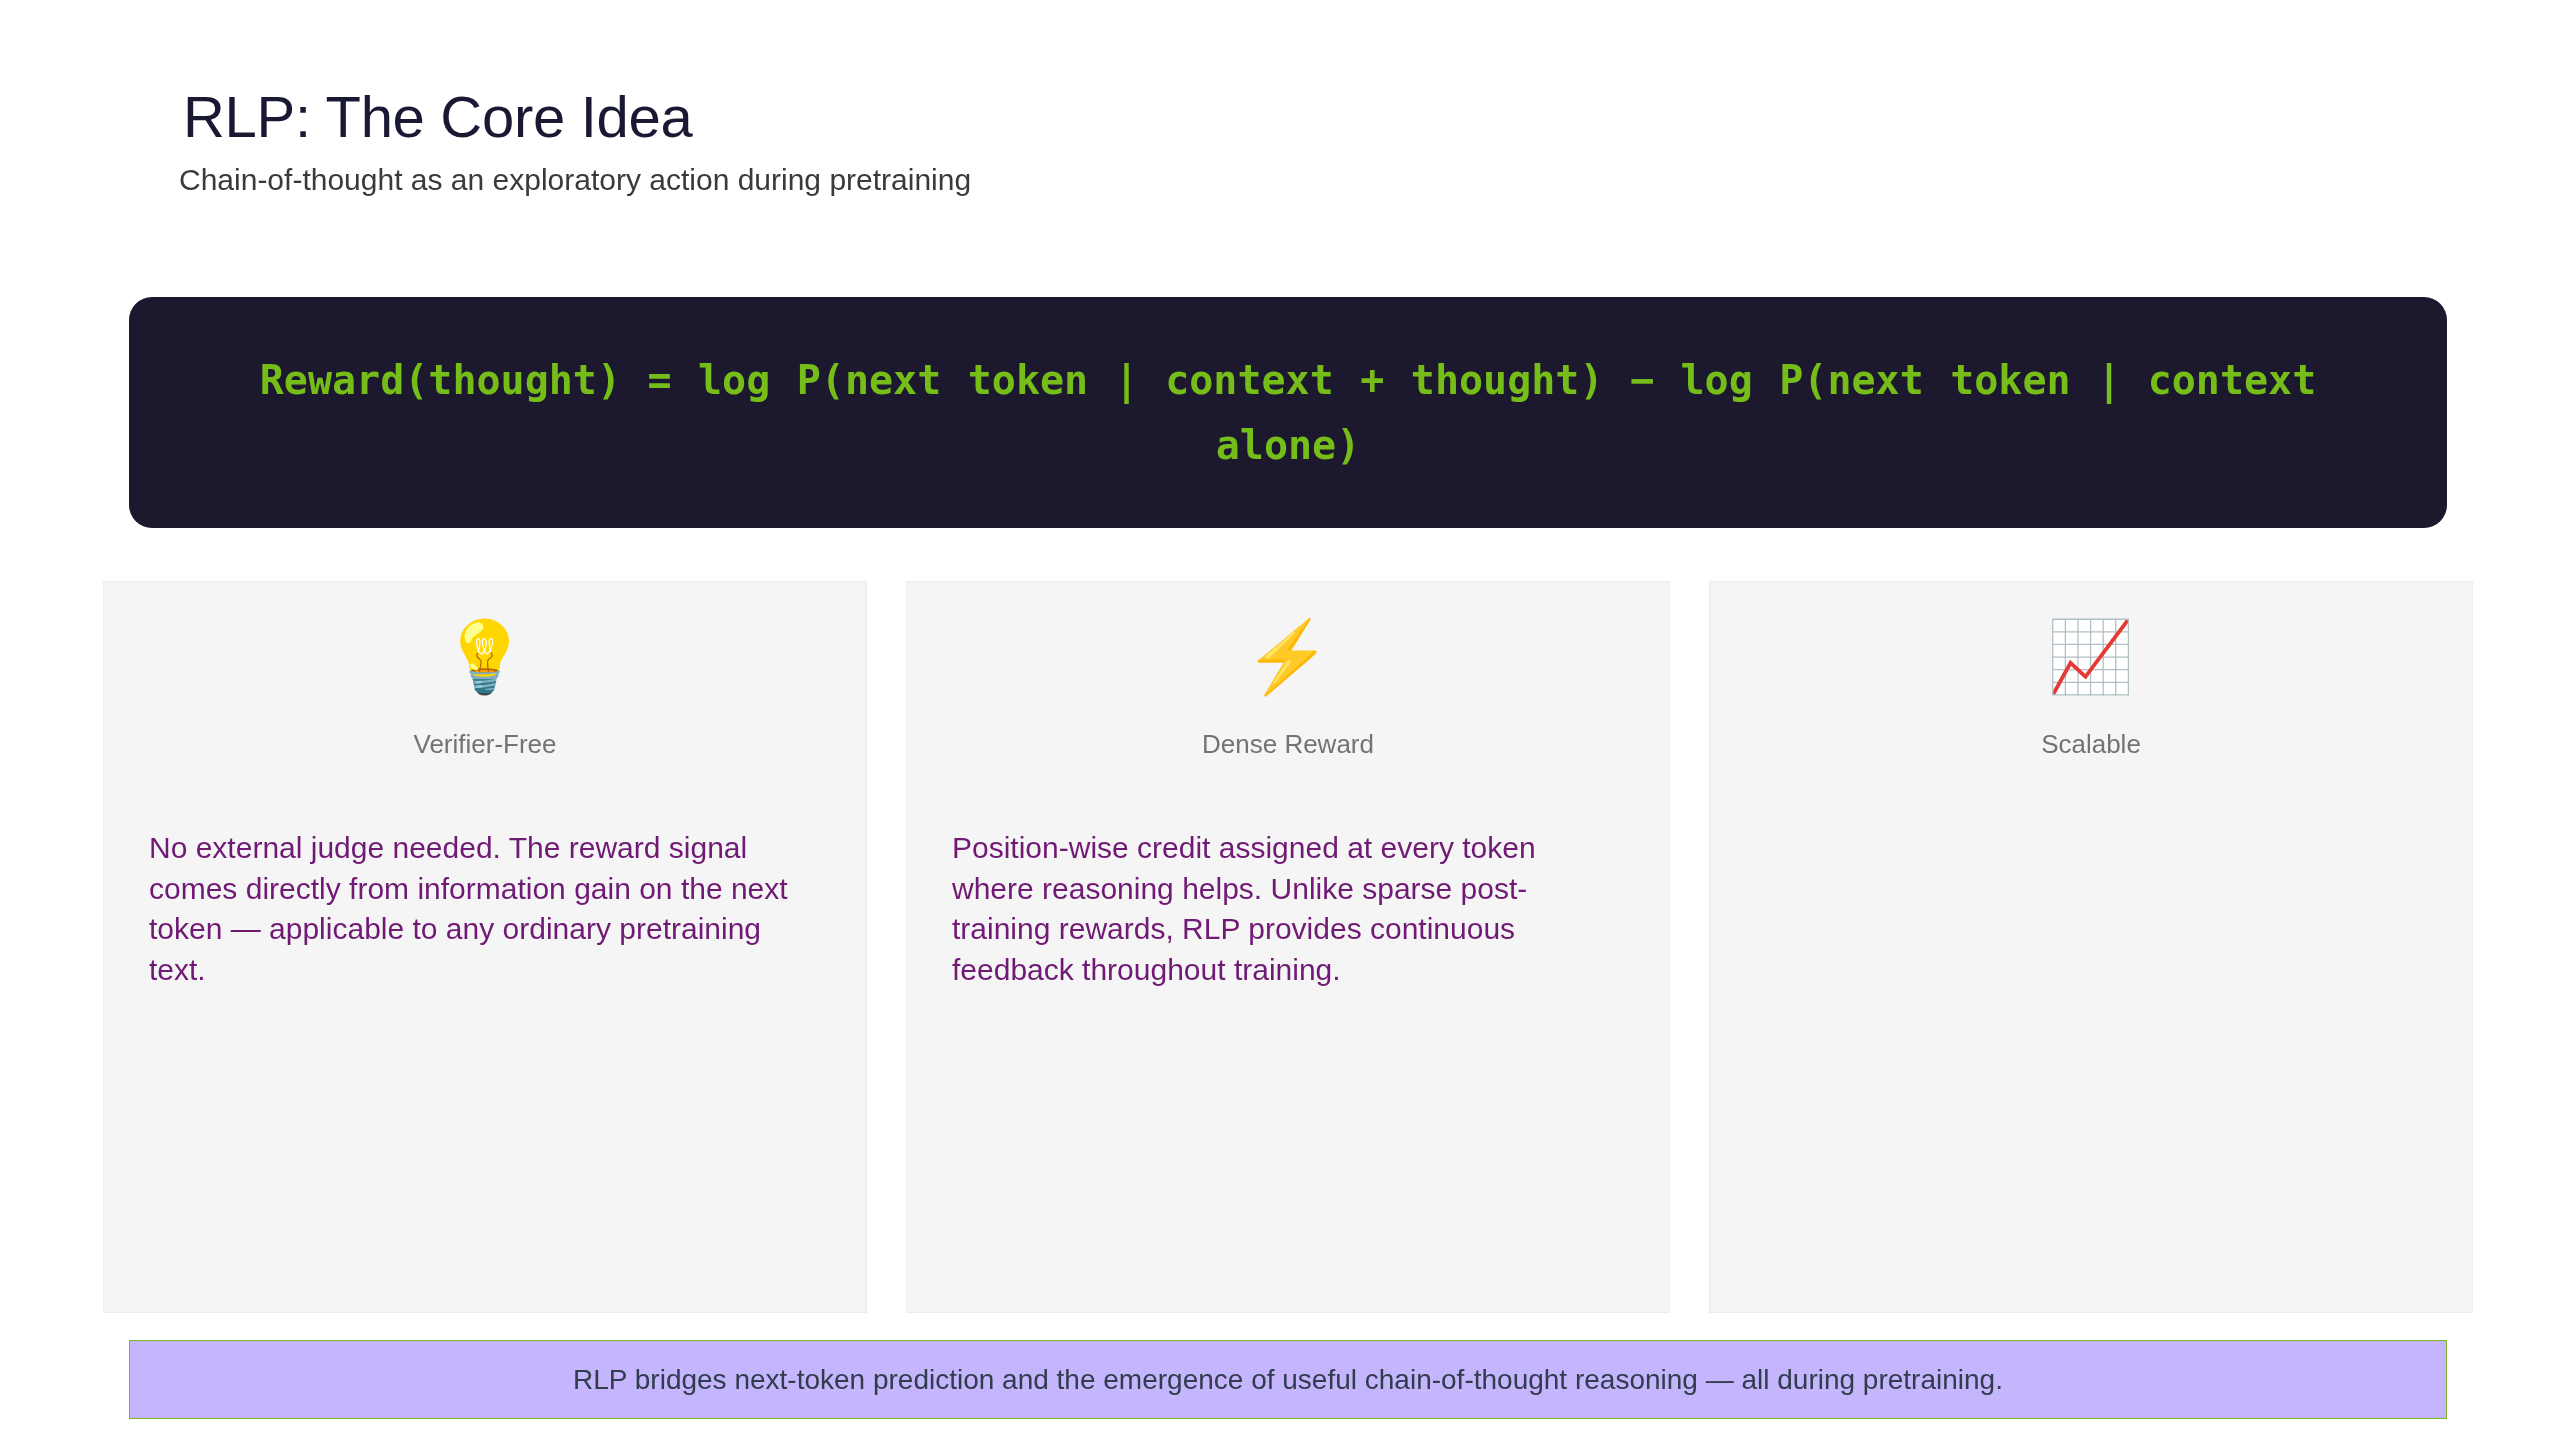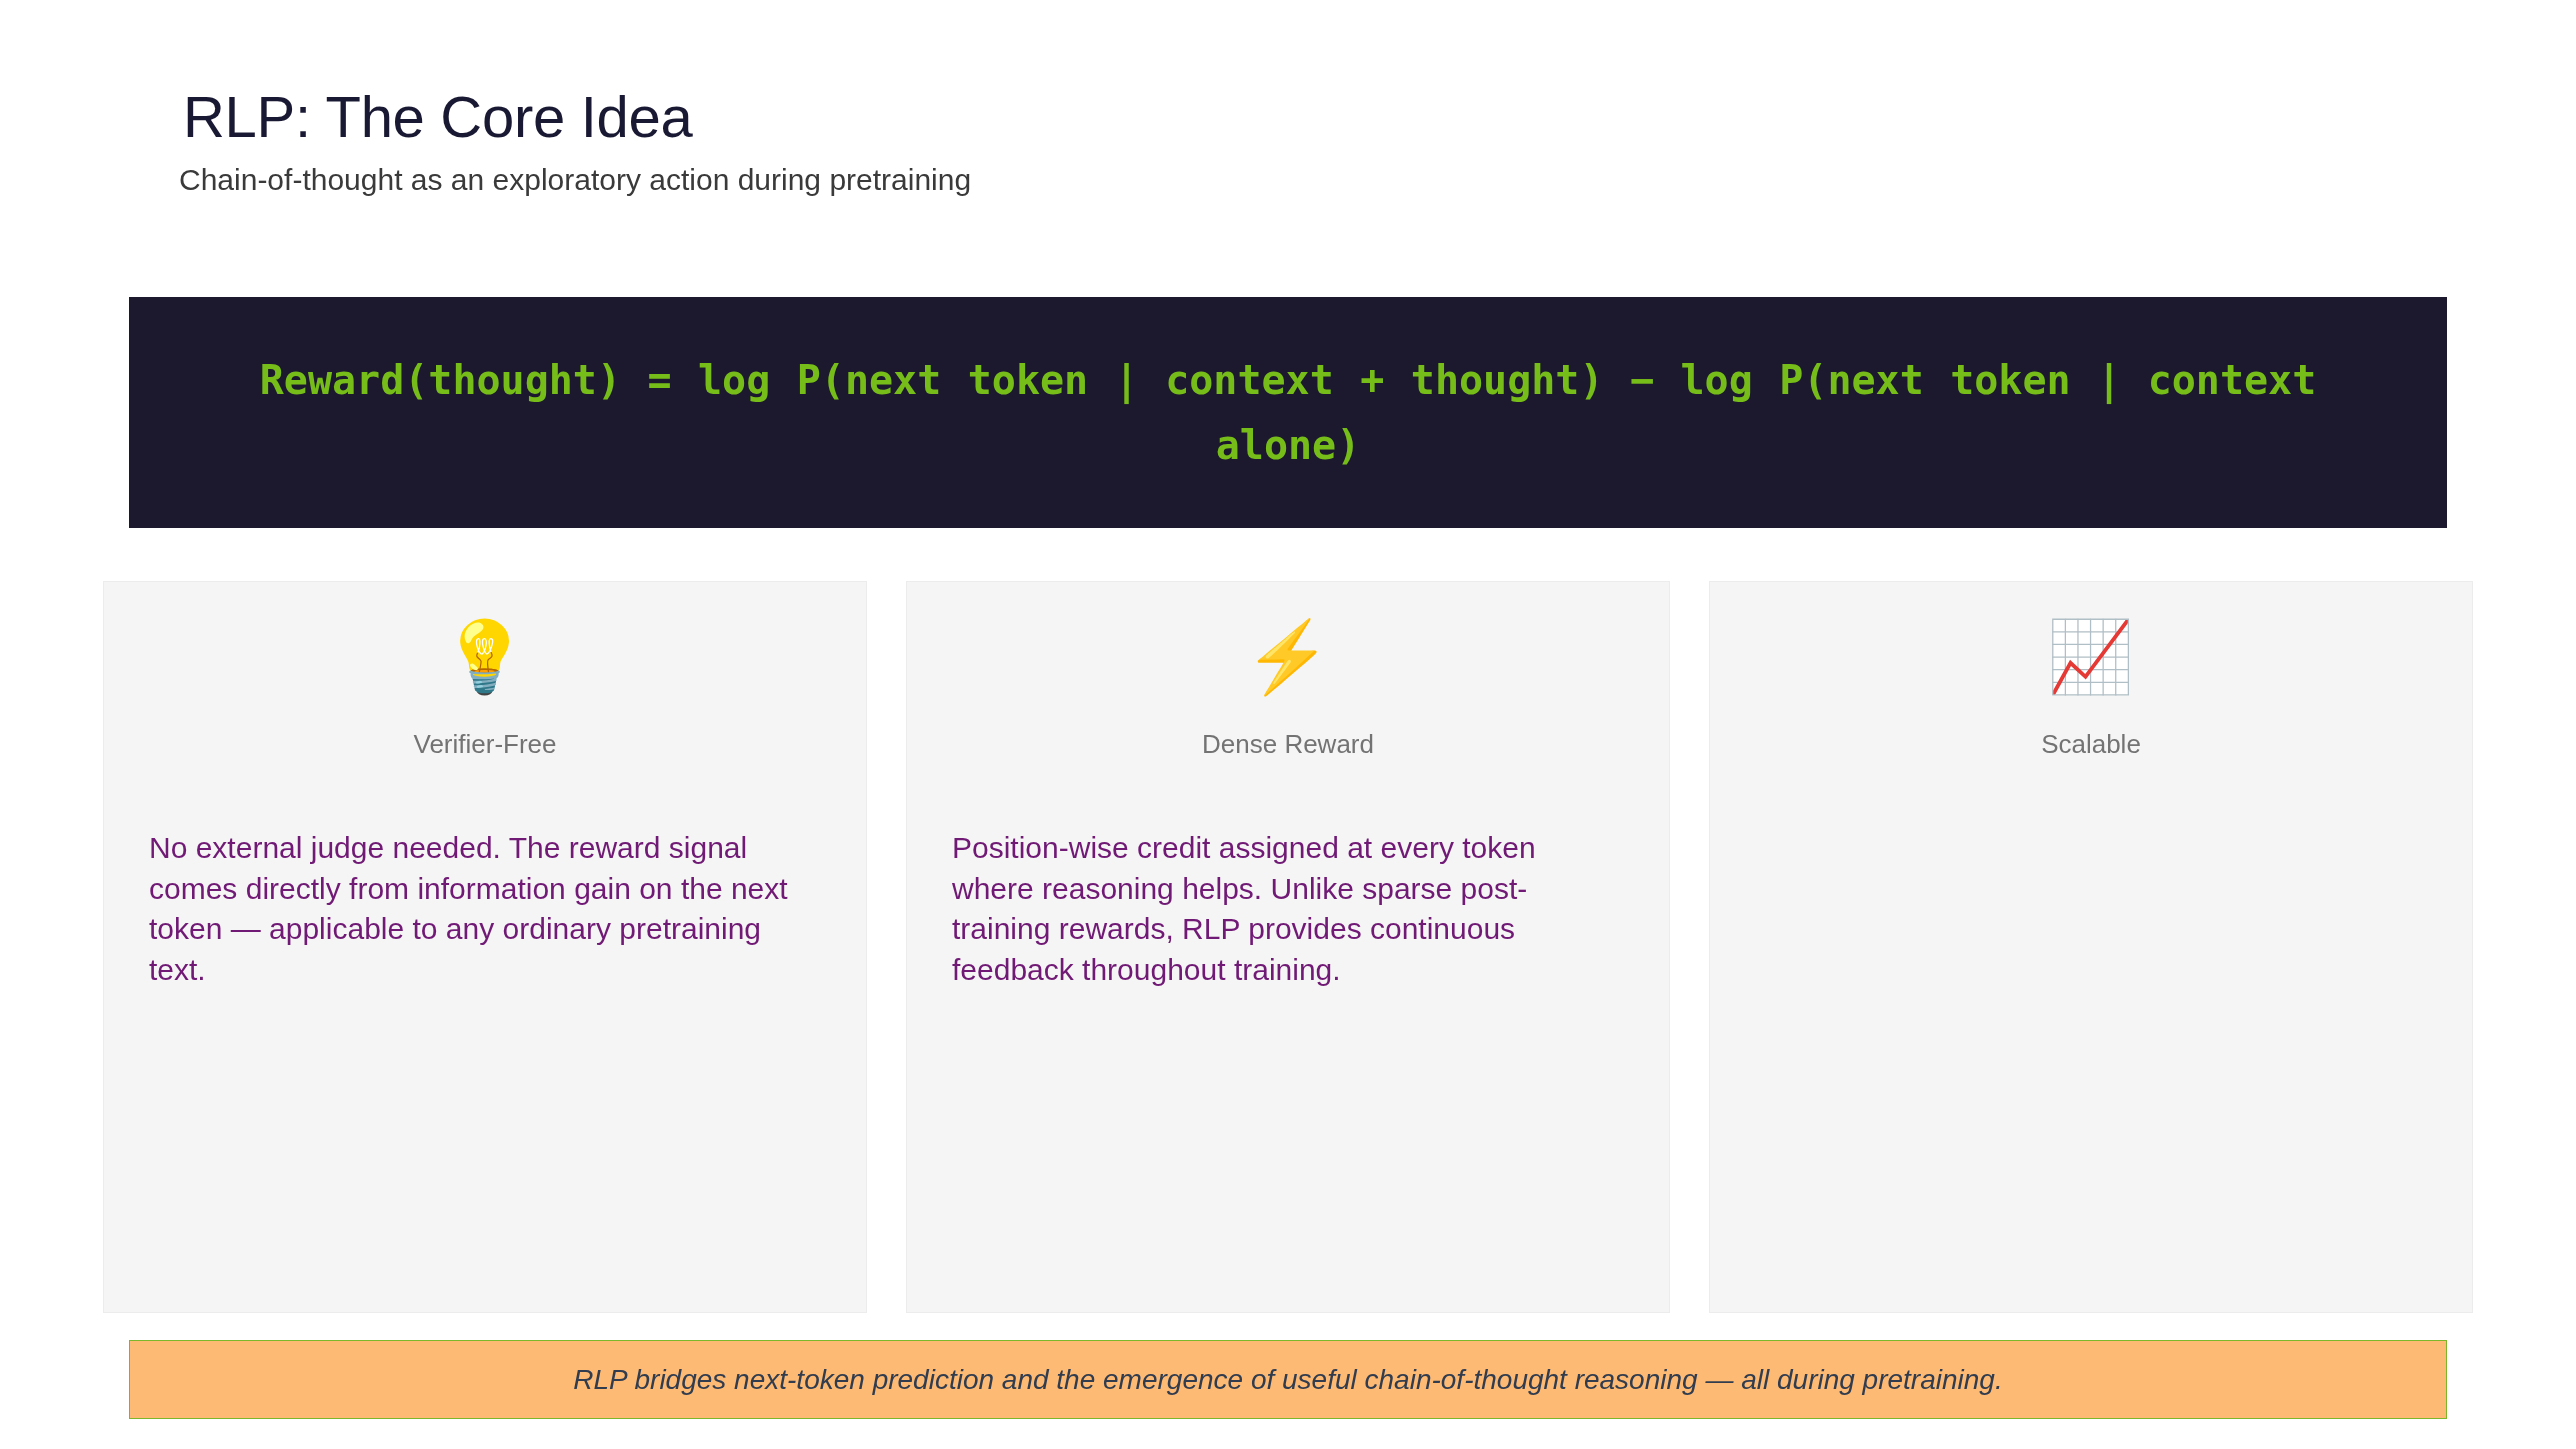--- a/index.html
+++ b/index.html
@@ -46,20 +46,21 @@
     left: 129px;
     top: 297px;
     width: 2318px;
     height: 231px;
     background: #1c192e;
     box-sizing: border-box;
     display: flex;
     align-items: center;
     justify-content: center;
     padding: 0 45px;
+    border-radius: 23px;
   }
   #formula-text {
     font-family: "DejaVu Sans Mono", monospace;
     font-weight: bold;
     font-size: 40px;
     line-height: 1.62;
     color: #76bd19;
     text-align: center;
     width: 2138px;
     word-spacing: 0.06em;
@@ -110,27 +111,26 @@
     align-self: stretch;
   }
 
   
   #summary-banner {
     position: absolute;
     left: 129px;
     top: 1340px;
     width: 2318px;
     height: 79px;
-    background: #fdba74;
+    background: #c4b5fd;
     border: 1.3px solid #7cb62b;
     box-sizing: border-box;
     display: flex;
     align-items: center;
     justify-content: center;
-    font-style: italic;
   }
   #summary-text {
     font-size: 28px;
     color: #313c4e;
     text-align: center;
     line-height: 1.2;
     white-space: nowrap;
   }
 </style>
 </head>

